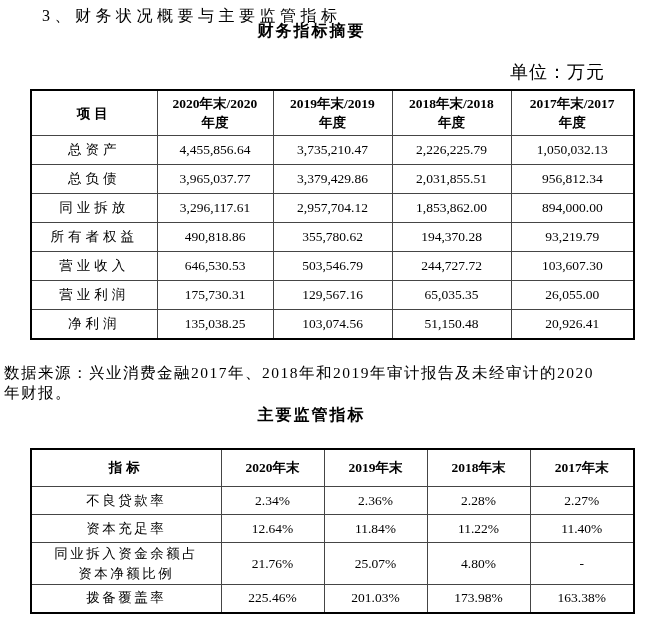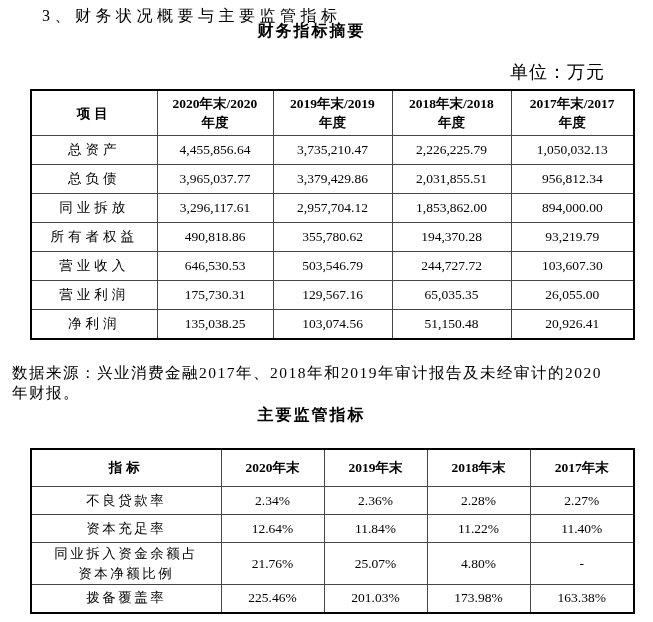--- a/index.html
+++ b/index.html
@@ -44,21 +44,21 @@
   th { font-weight:bold; }
   #table1 th { height:44px; line-height:19px; }
   #table1 td { height:28px; }
   #table2 th { height:36px; }
   #table2 tr.r-std  { height:28px; }
   #table2 tr.r-tall { height:42px; }
   .hl { display:block; }
   .label1 { letter-spacing:4px; }
   .label2 { letter-spacing:2.5px; line-height:20px; padding:0 18px; }
   .source {
-    position:absolute; left:12px; top:363px; width:601px;
+    position:absolute; left:4px; top:363px; width:601px;
     font-size:15.5px; letter-spacing:1.5px; line-height:20px;
     text-align:left;
   }
 </style>
 </head>
 <body>
 
 <div class="page">
 
   <div class="heading">3、财务状况概要与主要监管指标</div>

